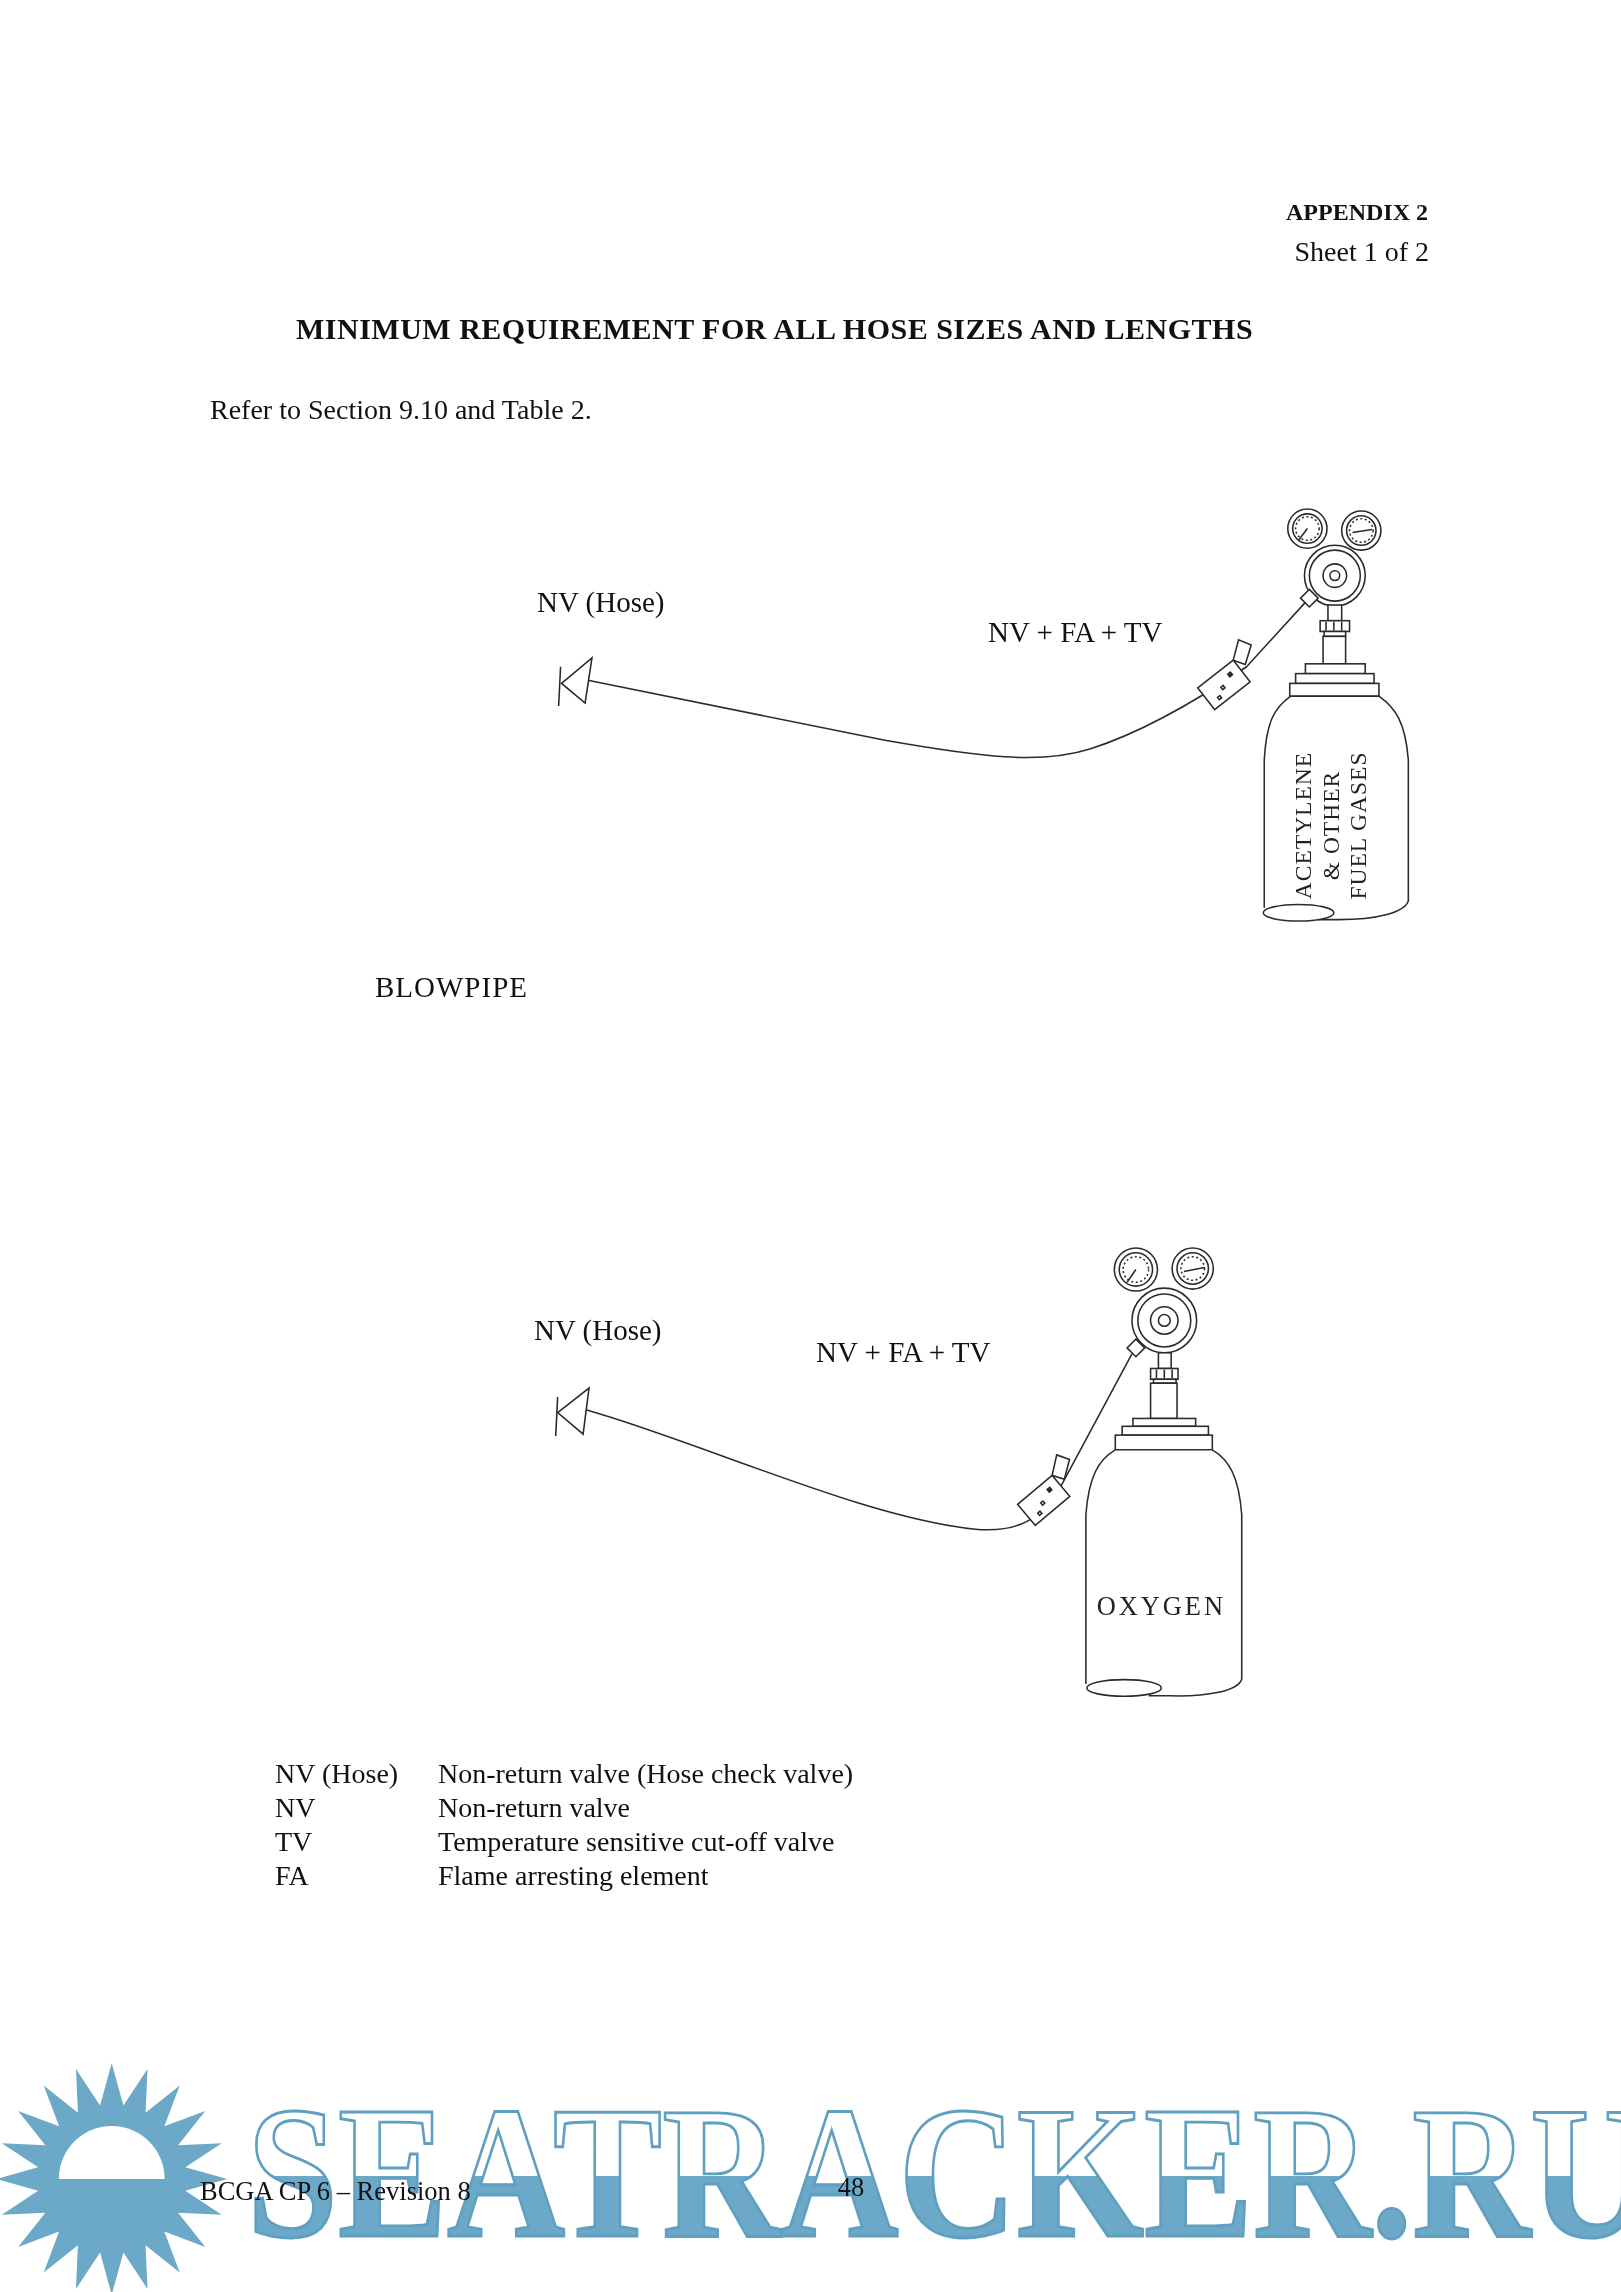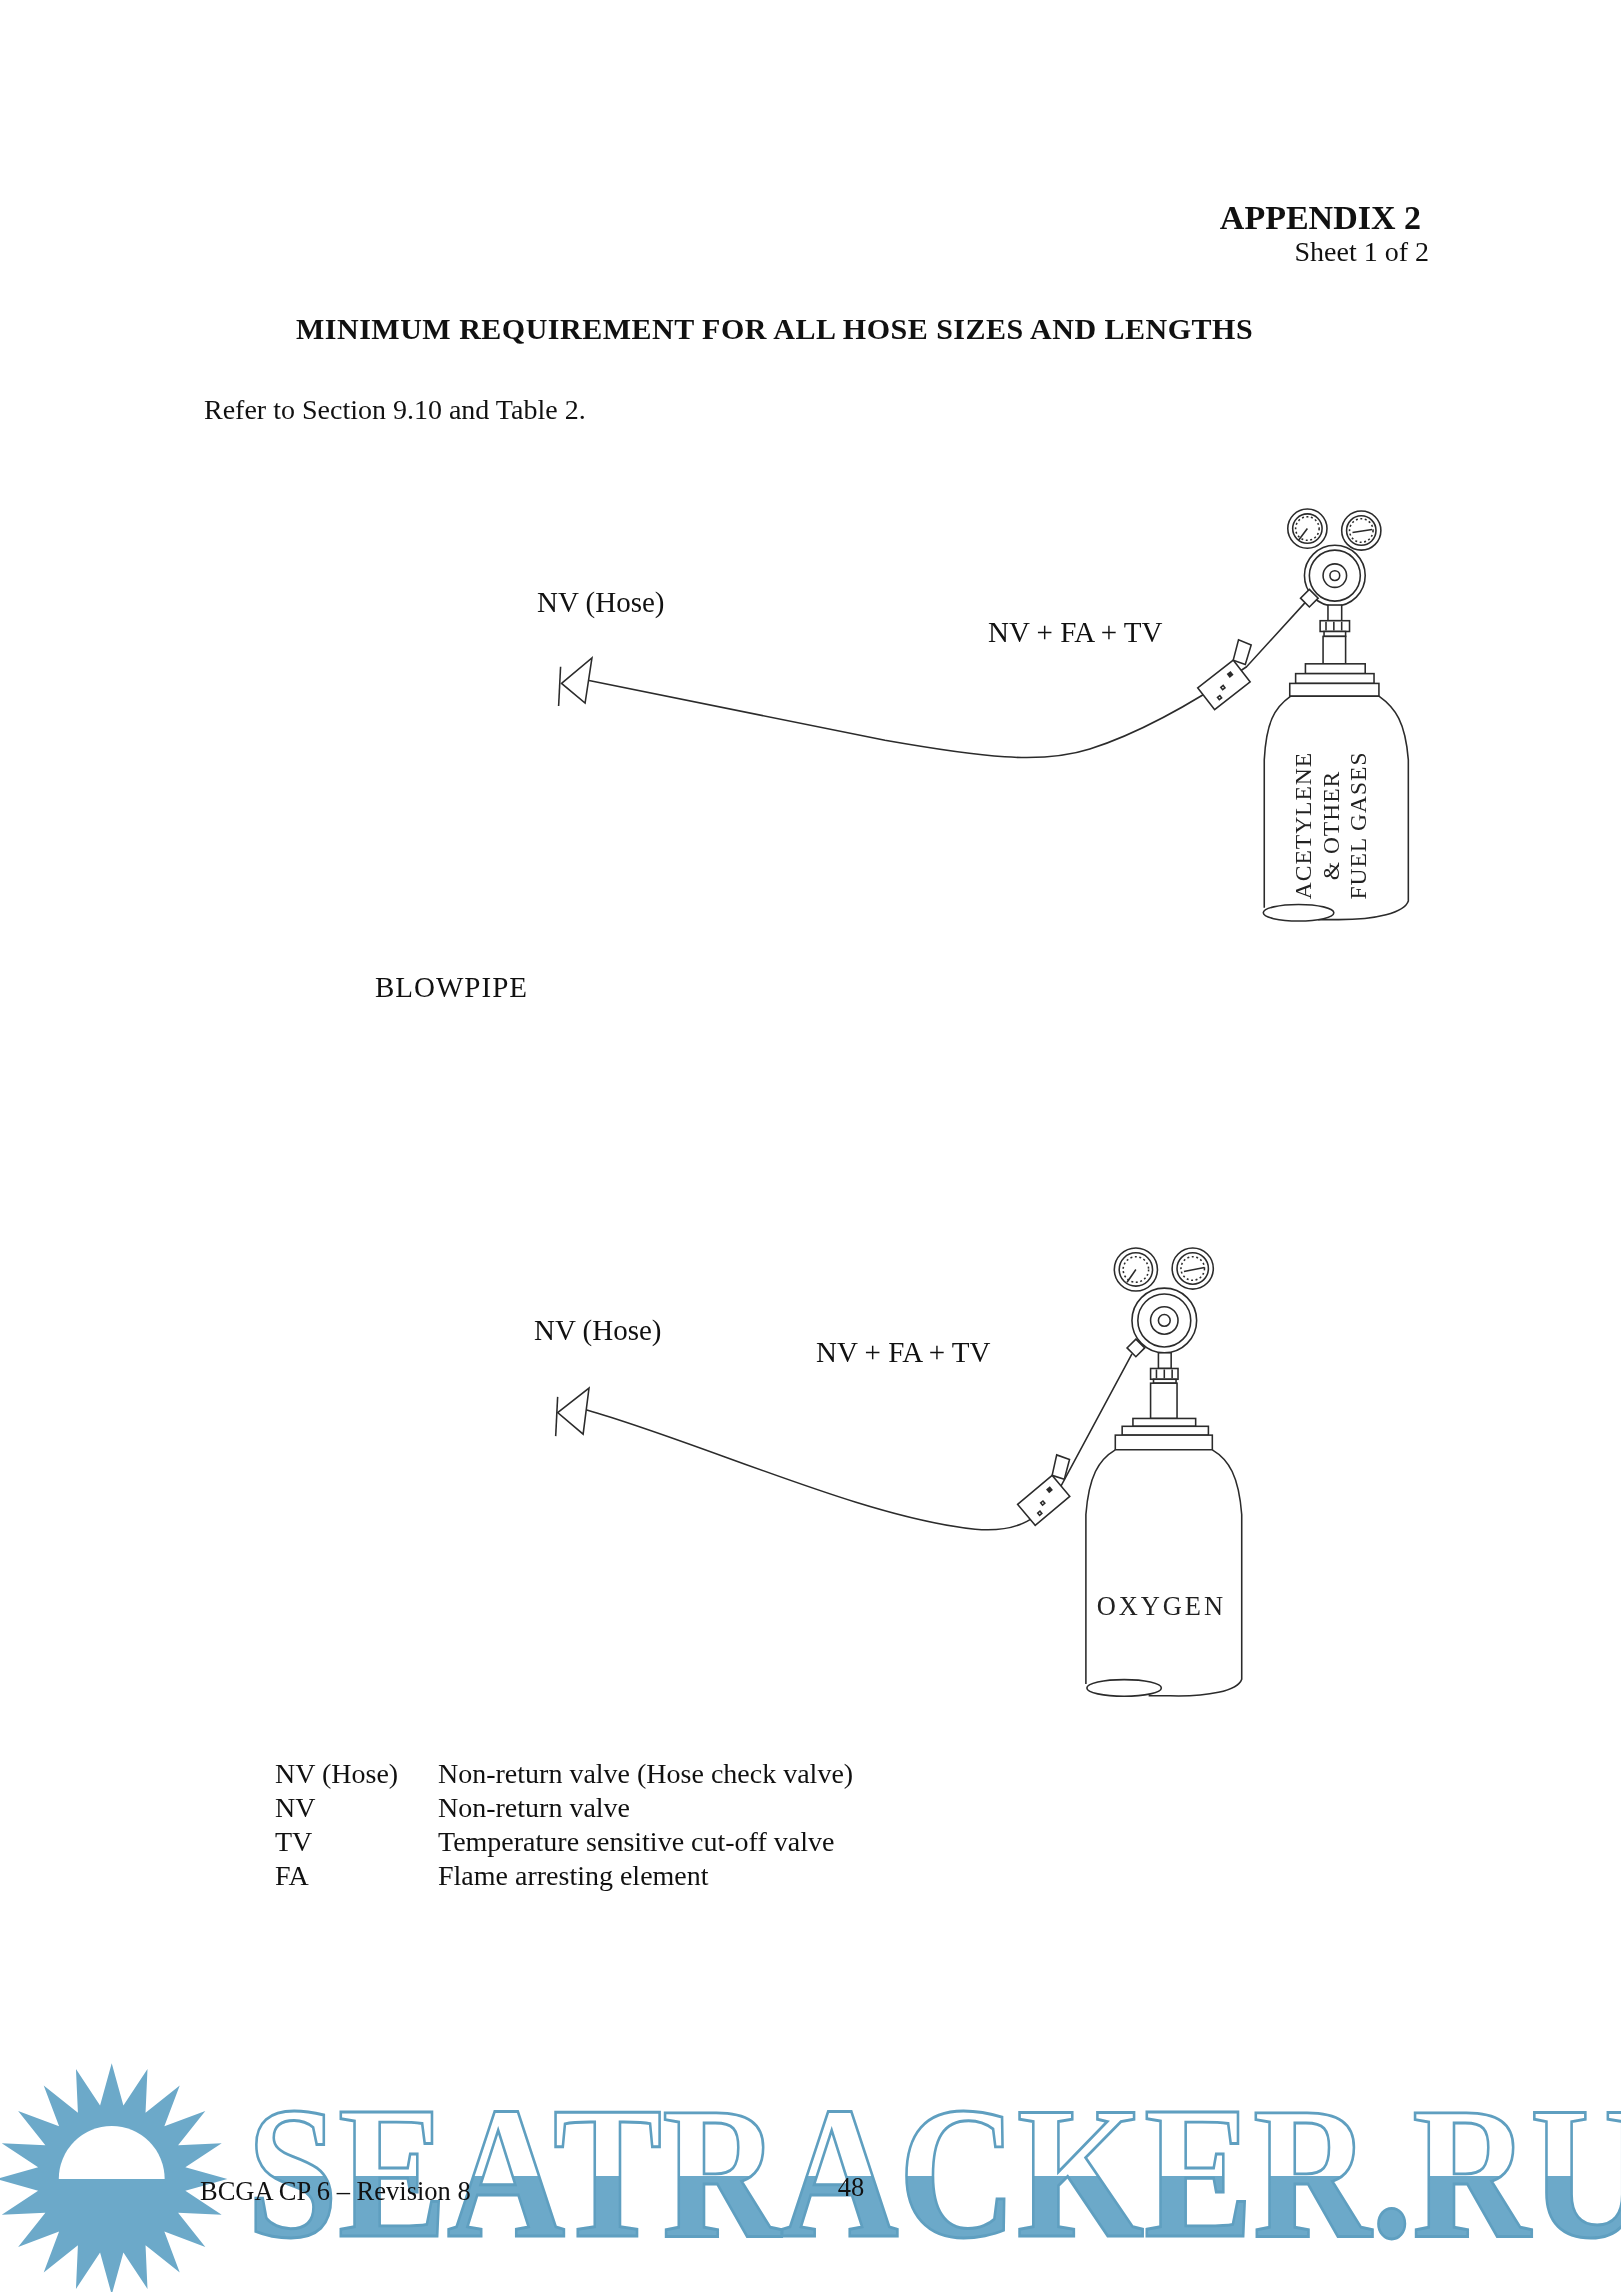--- a/index.html
+++ b/index.html
@@ -2,24 +2,24 @@
 <html><head>
 <meta charset="utf-8">
 <style>
   html,body{margin:0;padding:0;background:#888;}
   #page{
     position:relative;width:1621px;height:2293px;background:#ffffff;
     font-family:"Liberation Serif", serif;color:#111;overflow:hidden;margin:0 auto;
   }
   .abs{position:absolute;white-space:nowrap;}
   .z3{z-index:3;}
-  #appendix{top:199px;right:200px;font-size:34px;font-weight:bold;text-align:right;}
+  #appendix{top:199px;right:193px;font-size:24px;font-weight:bold;text-align:right;}
   #sheet{top:236px;right:192px;font-size:28px;text-align:right;margin-left:32px;}
   #title{top:312px;left:296px;width:1041px;text-align:left;font-size:30px;font-weight:bold;letter-spacing:0.5px;}
-  #intro{top:394px;left:204px;font-size:28px;}
+  #intro{top:394px;left:210px;font-size:28px;}
   #d1-hose-label{top:586px;left:537px;font-size:29px;}
   #d1-valve-label{top:616px;left:988px;font-size:29px;}
   #blowpipe{top:971px;left:331px;font-size:29px;letter-spacing:1px;margin-left:44px;}
   #d2-hose-label{top:1314px;left:534px;font-size:29px;}
   #d2-valve-label{top:1336px;left:816px;font-size:29px;}
   #key-block{top:1757px;left:216px;z-index:2;}
   #key-heading{font-size:29px;font-weight:bold;margin:0 0 9.8px 0;}
   .key-row{display:flex;font-size:28px;line-height:34px;}
   .key-term{width:147px;margin-left:59px;}
   .key-def{margin-left:16px;}

